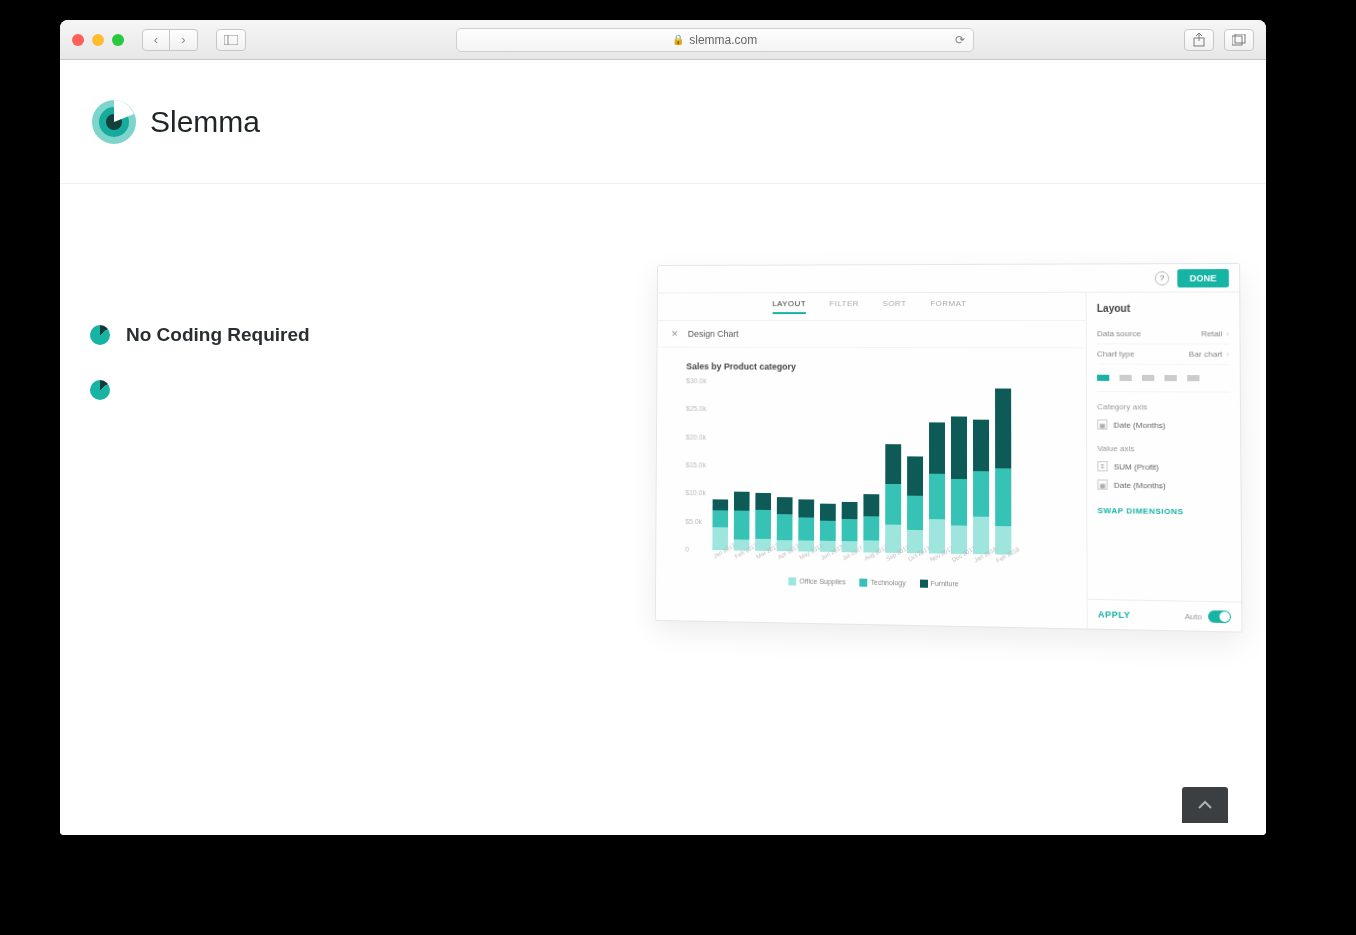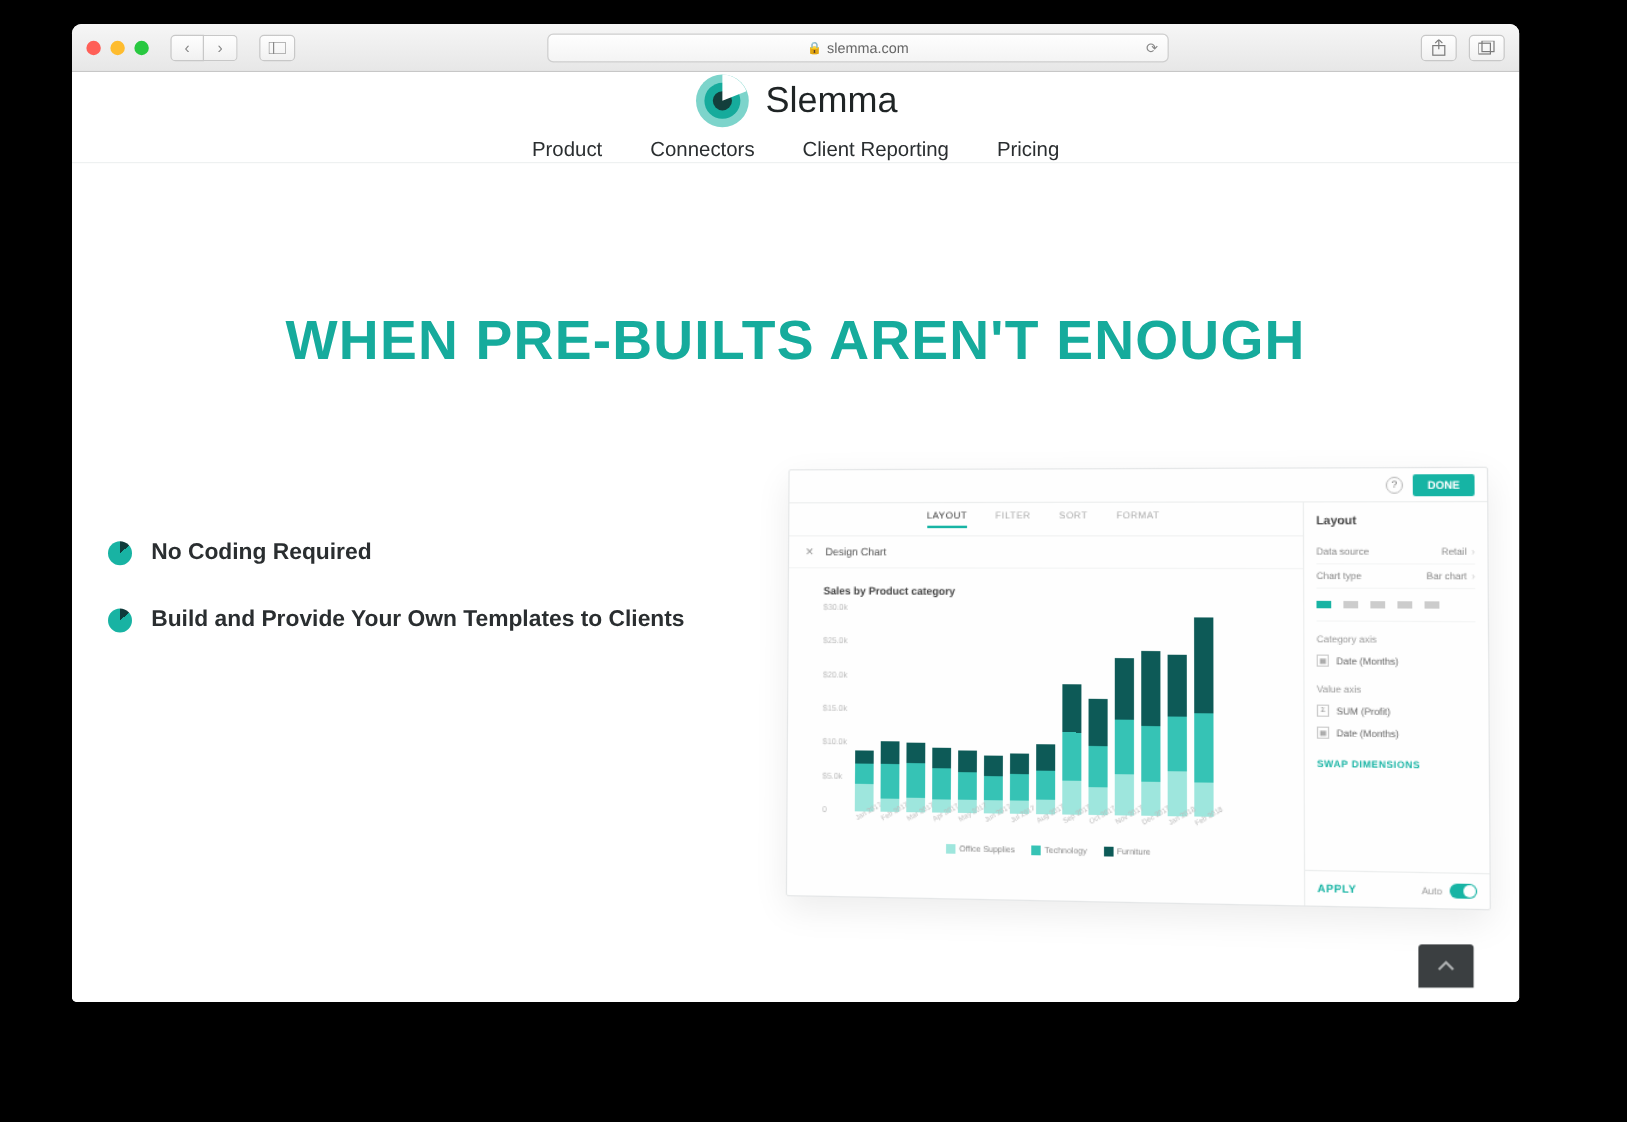--- a/index.html
+++ b/index.html
@@ -19,21 +19,21 @@
 .sidebarbtn{ width:30px; height:22px; border:1px solid #c8c8c8; border-radius:4px; background:linear-gradient(#fefefe,#f1f1f1); display:flex; align-items:center; justify-content:center; margin-left:8px;}
 .urlbar { flex:1; margin:0 200px 0 200px; height:24px; background:linear-gradient(#fefefe,#f4f4f4); border:1px solid #cfcfcf; border-radius:5px; display:flex; align-items:center; justify-content:center; font-size:12px; color:#666; position:relative;}
 .urlbar .lock{margin-right:4px; font-size:10px;}
 .urlbar .reload{position:absolute; right:8px; color:#888;}
 .rightbtns { display:flex; gap:10px; }
 .sharebtn,.tabsbtn{ width:30px; height:22px; border:1px solid #c8c8c8; border-radius:4px; background:linear-gradient(#fefefe,#f1f1f1); display:flex; align-items:center; justify-content:center; color:#666;}
 .addtab{ position:absolute; right:0; top:40px; width:28px; height:22px; background:linear-gradient(#f0f0f0,#e4e4e4); border-left:1px solid #c7c7c7; border-bottom:1px solid #c7c7c7; display:flex; align-items:center; justify-content:center; color:#888; font-size:16px;}
 
 
 .page { position:absolute; top:40px; left:0; right:0; bottom:0; background:#fff; overflow:hidden; }
-.site-header { height:76px; display:flex; align-items:center; justify-content:space-between; padding:0 30px; border-bottom:1px solid #eef1f1;flex-direction:column; }
+.site-header { height:124px; display:flex; align-items:center; justify-content:space-between; padding:0 30px; border-bottom:1px solid #eef1f1; }
 .logo { display:flex; align-items:center; gap:12px; }
 .logo-mark { width:48px; height:48px; position:relative; }
 .logo-text { font-size:30px; font-weight:500; letter-spacing:0px; color:#1f2425;}
 .nav { display:flex; gap:40px; }
 .nav a { color:#2a2e30; font-size:17px; text-decoration:none; }
 
 .hero-title { text-align:center; font-size:46px; font-weight:800; color:#16ab9c; letter-spacing:1px; margin-top:120px; }
 
 .content { display:flex; padding:80px 30px 0 30px; gap:20px; align-items:flex-start;}
 .left { flex:0 0 540px; }
@@ -134,40 +134,32 @@
            <div class="logo-mark">
              <svg width="48" height="48" viewBox="0 0 48 48">
                <circle cx="24" cy="24" r="22" fill="#7dd4cb"></circle>
                <circle cx="24" cy="24" r="15" fill="#16ab9c"></circle>
                <circle cx="24" cy="24" r="8" fill="#133f3c"></circle>
                <path d="M24 2 A22 22 0 0 1 44 16 L24 24 Z" fill="#fff"></path>
              </svg>
            </div>
            <div class="logo-text">Slemma</div>
         </div>
-        <div class="nav">
-           <a>Product</a>
-           <a>Connectors</a>
-           <a>Client Reporting</a>
-           <a>Pricing</a>
-        </div>
-     </div>
-
-     <h1 class="hero-title">WHEN PRE-BUILTS AREN'T ENOUGH</h1>
+     </div>
+
 
      <div class="content">
         <div class="left">
            <div class="bullets">
               <div class="bullet">
                  <div class="bullet-icon"></div>
                  <div class="bullet-text">No Coding Required</div>
               </div>
               <div class="bullet">
                  <div class="bullet-icon"></div>
-                 <div class="bullet-text">Build and Provide Your Own Templates to Clients</div>
               </div>
            </div>
         </div>
 
         <div class="editor">
            <div class="editor-top">
               <div class="help-ic">?</div>
               <div class="done-btn">DONE</div>
            </div>
            <div class="editor-body">

